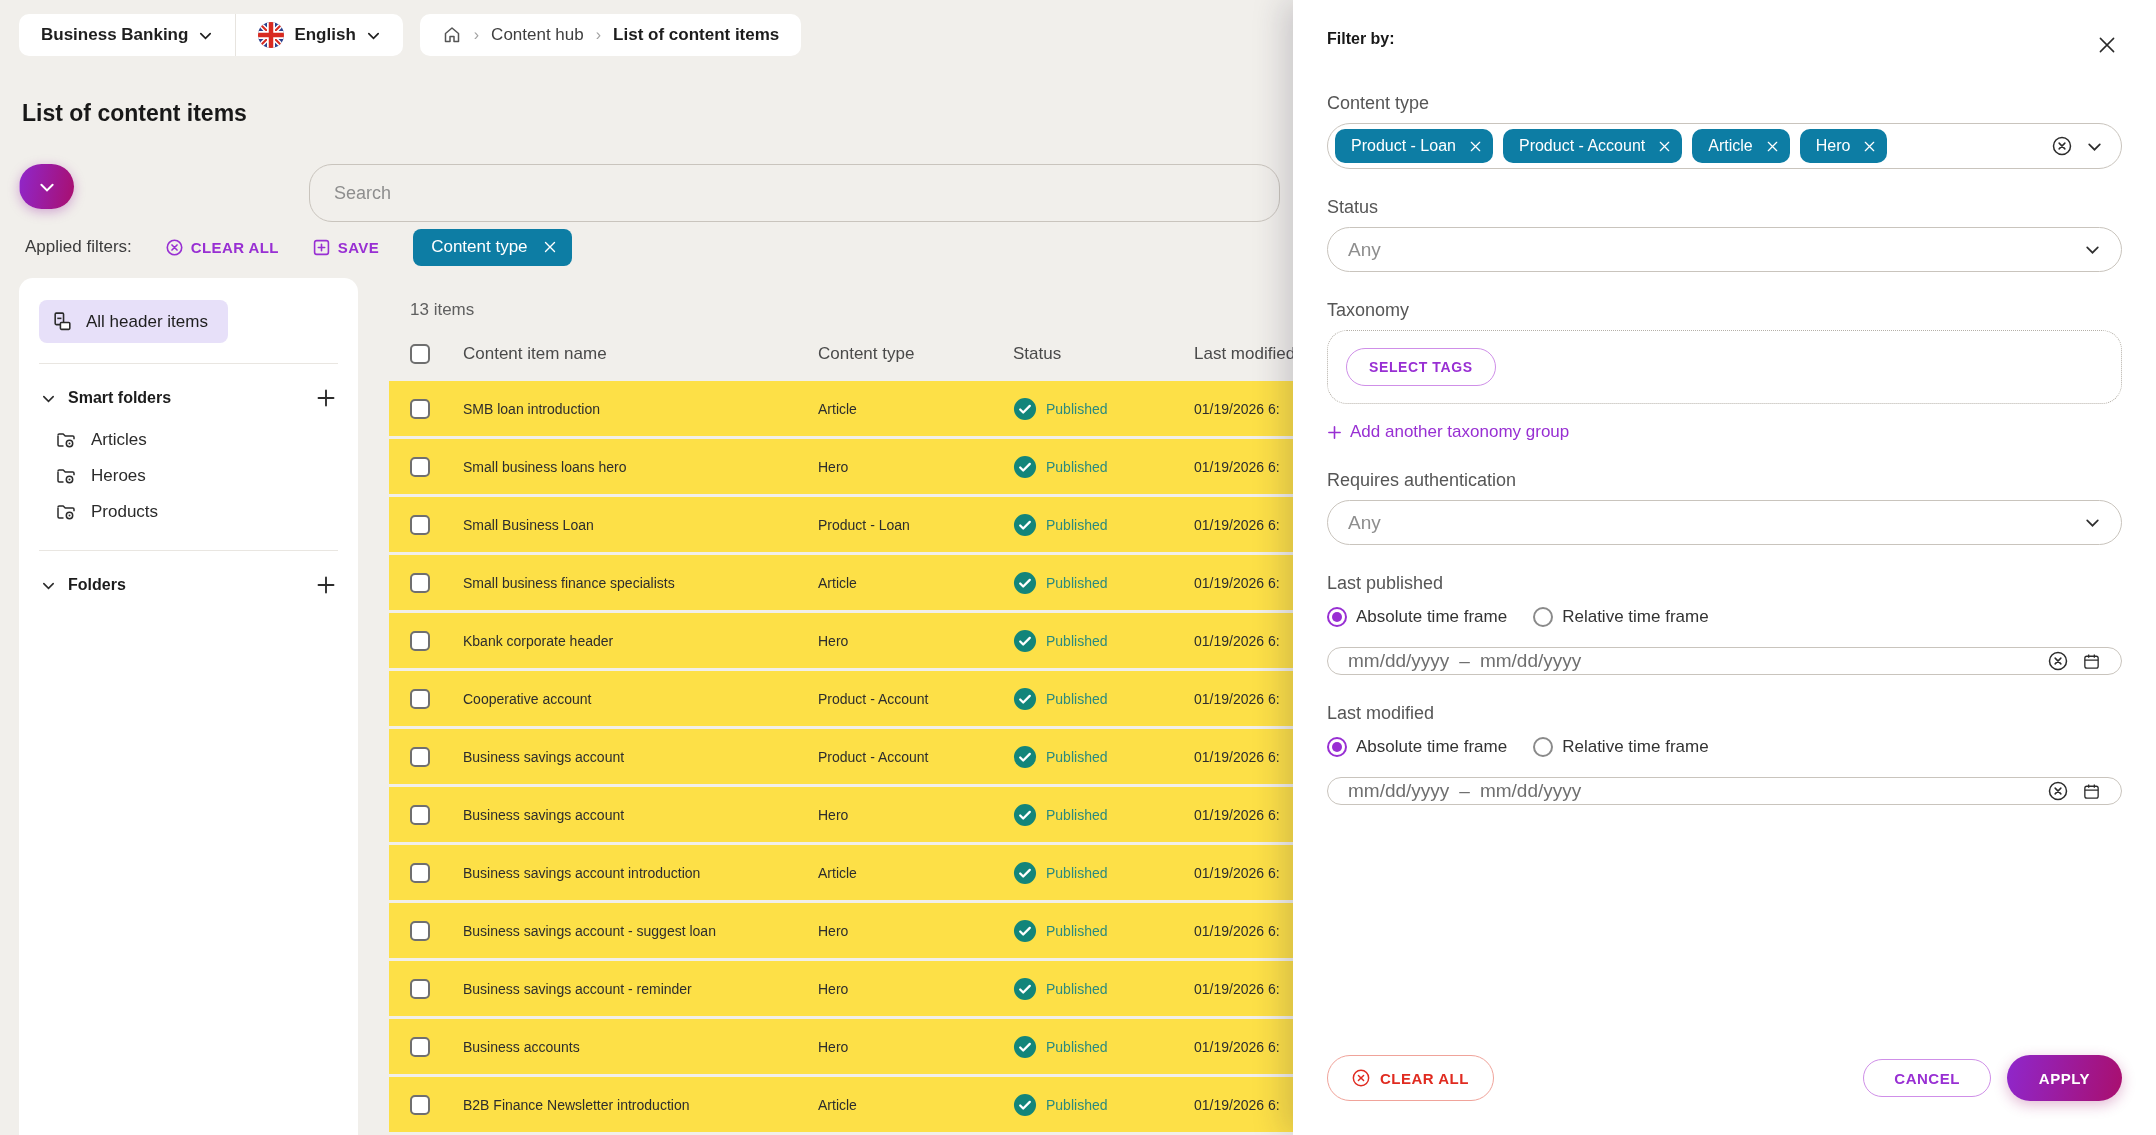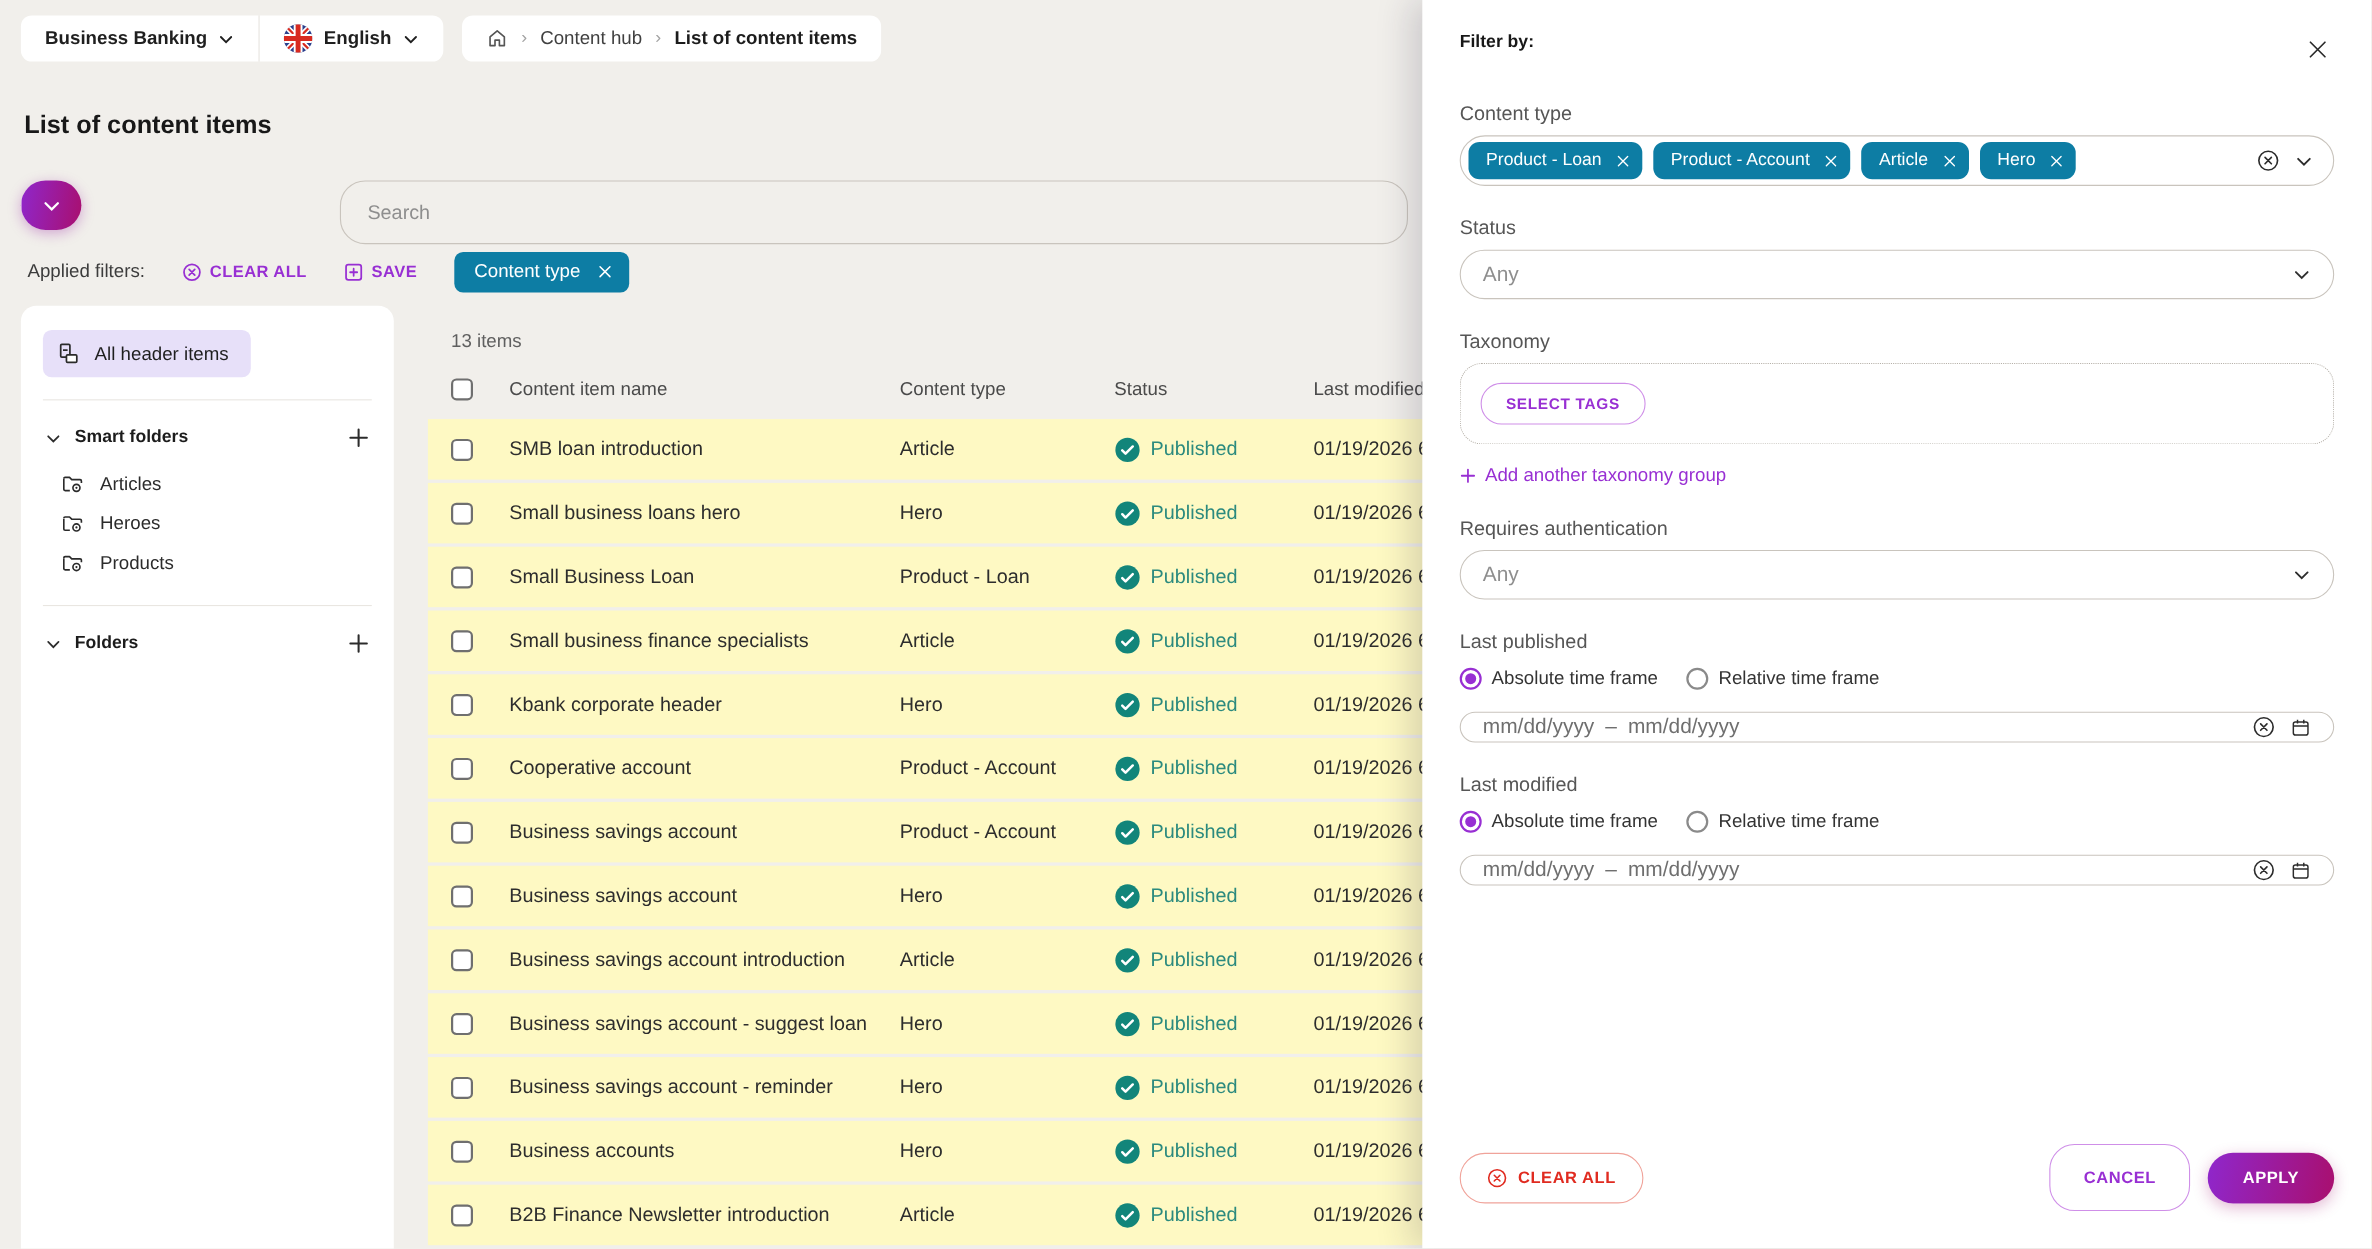--- a/index.html
+++ b/index.html
@@ -57,21 +57,21 @@
   .icon-btn{background:none;border:none;cursor:pointer;color:#2c2c2c;display:flex;align-items:center;}
   .section-head .plus{margin-left:auto;}
   .side-list{list-style:none;margin-top:10px;}
   .side-item{display:flex;align-items:center;gap:14px;padding:7px 0 7px 16px;font-size:17px;color:#2b2b2b;cursor:pointer;}
 
   
   .main{position:absolute;left:389px;top:300px;right:0;}
   .count{font-size:17px;color:var(--muted);margin-bottom:14px;margin-left:21px;}
   .tgrid{display:grid;grid-template-columns:74px 355px 195px 181px 1fr;align-items:center;}
   .thead{height:40px;color:#4a4a4a;font-size:17px;margin-bottom:7px;}
-  .trow{height:55px;background:#fef9c3;margin-bottom:3px;font-size:18px;color:#2d2d2d;}
+  .trow{height:55px;background:#fde047;margin-bottom:3px;font-size:14px;color:#2d2d2d;}
   .cb-cell{padding-left:21px;display:flex;}
   .checkbox{width:20px;height:20px;border:2px solid #6f6f6f;border-radius:5px;background:#fff;cursor:pointer;display:inline-block;}
   .status-cell{display:flex;align-items:center;gap:9px;color:var(--published-text);}
   .mod-cell{white-space:nowrap;overflow:hidden;}
 
   
   .filter-panel{position:absolute;top:0;right:0;width:863px;height:100%;background:#fff;box-shadow:-10px 0 30px rgba(40,35,60,.18);z-index:10;display:flex;flex-direction:column;padding:30px 34px 34px;}
   .panel-head{display:flex;align-items:flex-start;justify-content:space-between;}
   .panel-title{font-size:16px;font-weight:700;color:#181818;}
   .panel-close{background:none;border:none;cursor:pointer;color:#2a2a2a;padding:4px;}
@@ -88,21 +88,21 @@
   .select-tags{background:#fff;border:1px solid #cf8fe8;color:var(--accent-purple);border-radius:19px;height:38px;padding:0 22px;font-size:14px;font-weight:700;letter-spacing:.6px;cursor:pointer;}
   .add-link{display:flex;align-items:center;gap:8px;background:none;border:none;color:var(--accent-purple);font-size:17px;cursor:pointer;margin-top:18px;}
   .radio-row{display:flex;align-items:center;gap:26px;margin:4px 0 2px;}
   .radio{display:flex;align-items:center;gap:9px;font-size:17px;color:#333;cursor:pointer;}
   .radio-dot{width:20px;height:20px;border-radius:50%;border:2px solid #8a8a8a;position:relative;flex:0 0 auto;}
   .radio.checked .radio-dot{border-color:var(--accent-purple);}
   .radio.checked .radio-dot::after{content:"";position:absolute;inset:3px;border-radius:50%;background:var(--accent-purple);}
   .date-field{display:flex;align-items:center;height:28px;border:1px solid var(--border);border-radius:23px;padding:0 20px;margin-top:18px;font-size:19px;color:#6f6f6f;gap:10px;}
   .panel-footer{margin-top:auto;display:flex;align-items:center;}
   .clear-all-btn{display:flex;align-items:center;gap:10px;height:46px;border-radius:23px;border:1px solid #f0a39a;background:#fff;color:var(--danger-red);font-size:15px;font-weight:700;letter-spacing:.5px;padding:0 24px;cursor:pointer;}
-  .cancel-btn{height:61px;border-radius:23px;border:1px solid #cf8fe8;background:#fff;color:var(--accent-purple);font-size:15px;font-weight:700;letter-spacing:.5px;padding:0 30px;cursor:pointer;margin-left:auto;}
+  .cancel-btn{height:38px;border-radius:23px;border:1px solid #cf8fe8;background:#fff;color:var(--accent-purple);font-size:15px;font-weight:700;letter-spacing:.5px;padding:0 30px;cursor:pointer;margin-left:auto;}
   .apply-btn{height:46px;border-radius:23px;border:none;background:linear-gradient(100deg,var(--gradient-start),var(--gradient-end));color:#fff;font-size:15px;font-weight:700;letter-spacing:.5px;padding:0 32px;cursor:pointer;margin-left:16px;box-shadow:0 4px 14px rgba(160,20,110,.3);}
   .check-circle{flex:0 0 auto;}
 </style>
 </head>
 <body>
 
 <div class="topbar">
   <div class="switch-group">
     <button class="switch-item">
       <span>Business Banking</span>

